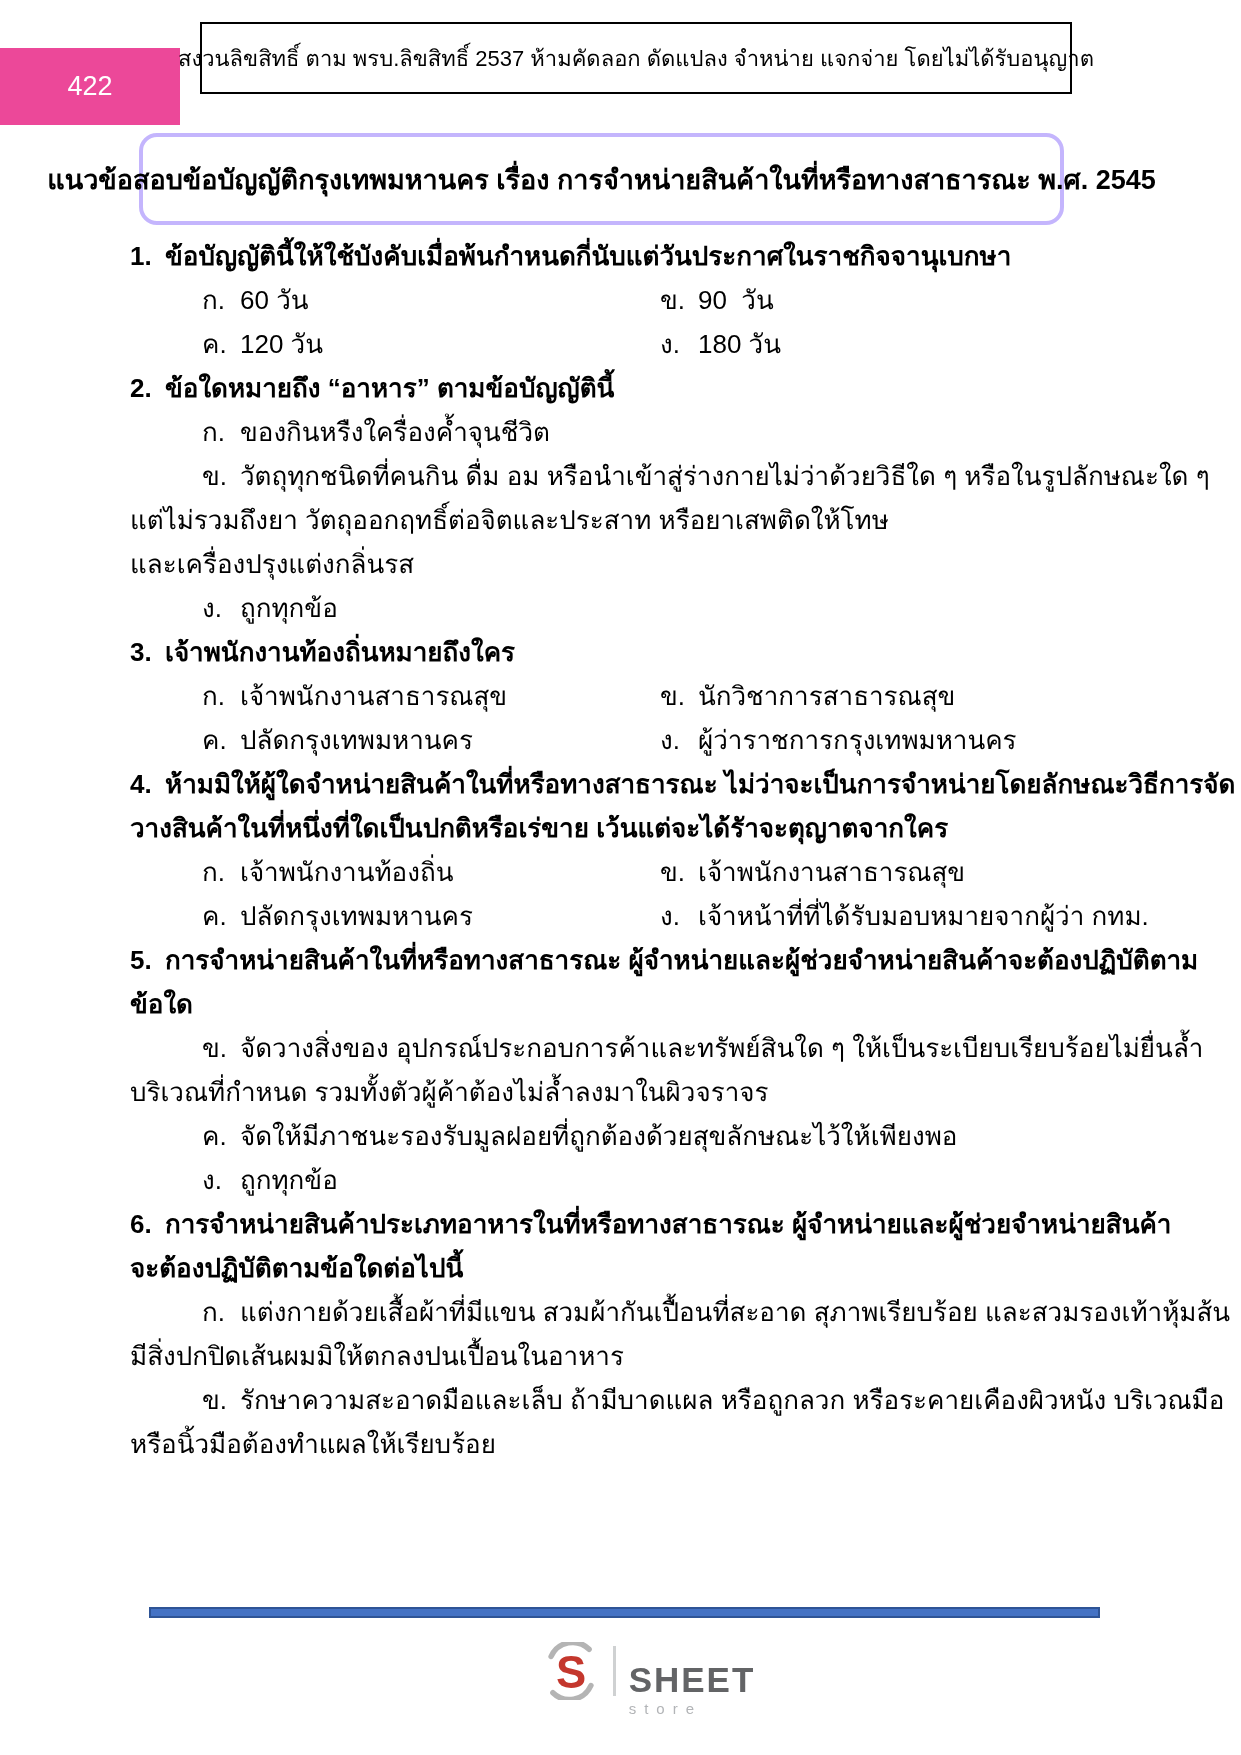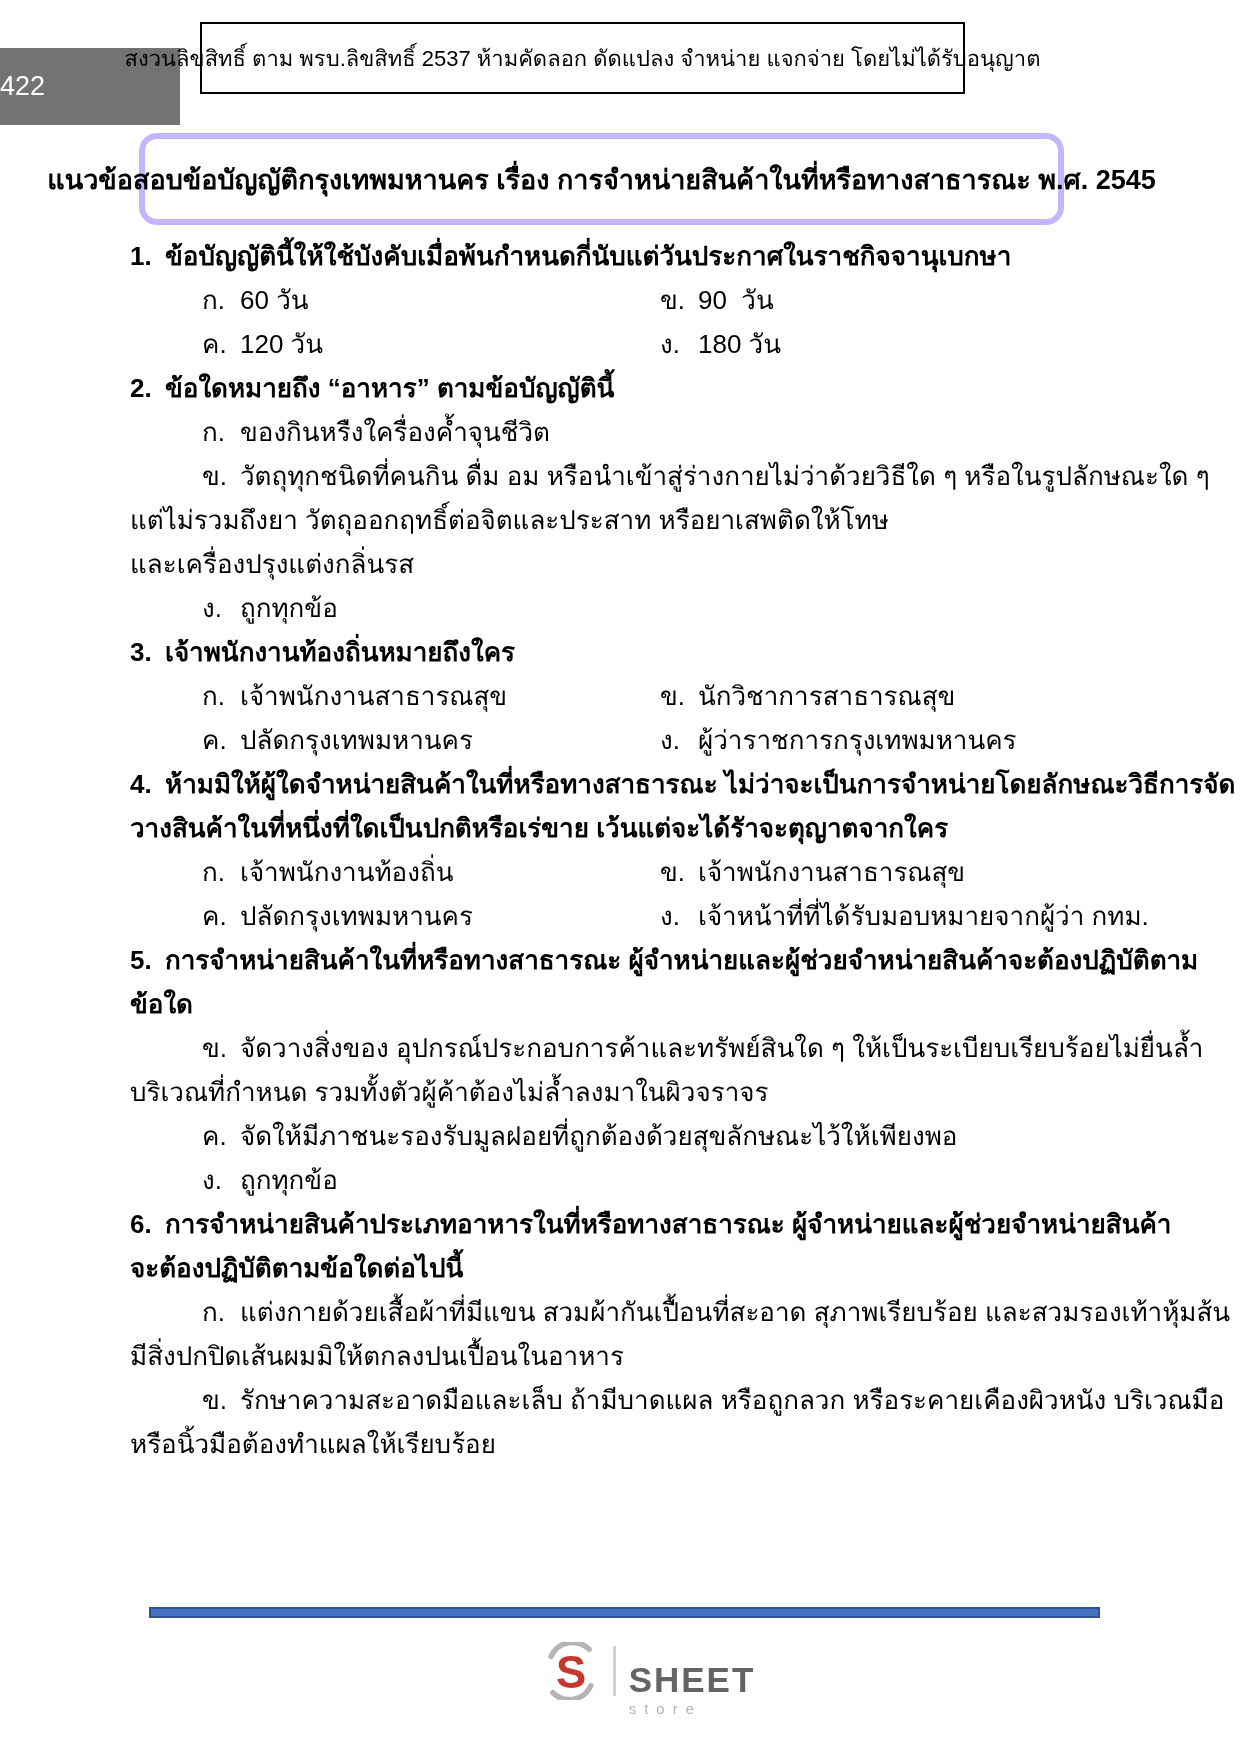--- a/index.html
+++ b/index.html
@@ -4,34 +4,34 @@
 <style>
   html,body { margin:0; padding:0; background:#e8e8e8; }
   .page {
     position:relative; width:1241px; height:1755px; background:#ffffff;
     font-family:"Liberation Sans", sans-serif; color:#000; overflow:hidden;
     margin:0 auto;
   }
   
   .page-tab {
     position:absolute; left:0; top:48px; width:180px; height:77px;
-    background:#737373; color:#fff; display:flex; align-items:center; justify-content:flex-start;
+    background:#ec4899; color:#fff; display:flex; align-items:center; justify-content:center;
     box-sizing:border-box; font-size:27px;
   }
   
   .copyright-box {
-    position:absolute; left:200px; top:22px; width:765px; height:72px;
+    position:absolute; left:200px; top:22px; width:872px; height:72px;
     border:2px solid #000; box-sizing:border-box;
     display:flex; align-items:center; justify-content:center;
     font-size:22px; white-space:nowrap;
   }
   
   .title-box {
     position:absolute; left:139px; top:133px; width:925px; height:92px;
-    border:6px solid #c4b5fd; border-radius:18px; box-sizing:border-box;
+    border:4px solid #c4b5fd; border-radius:18px; box-sizing:border-box;
     display:flex; align-items:center; justify-content:center;
   }
   .title-box .title-text { font-size:27px; font-weight:bold; white-space:nowrap; }
 
   
   .content {
     position:absolute; left:130px; top:234px; width:990px;
     font-size:26px;
   }
   .line { position:relative; height:44px; line-height:44px; white-space:pre; }

